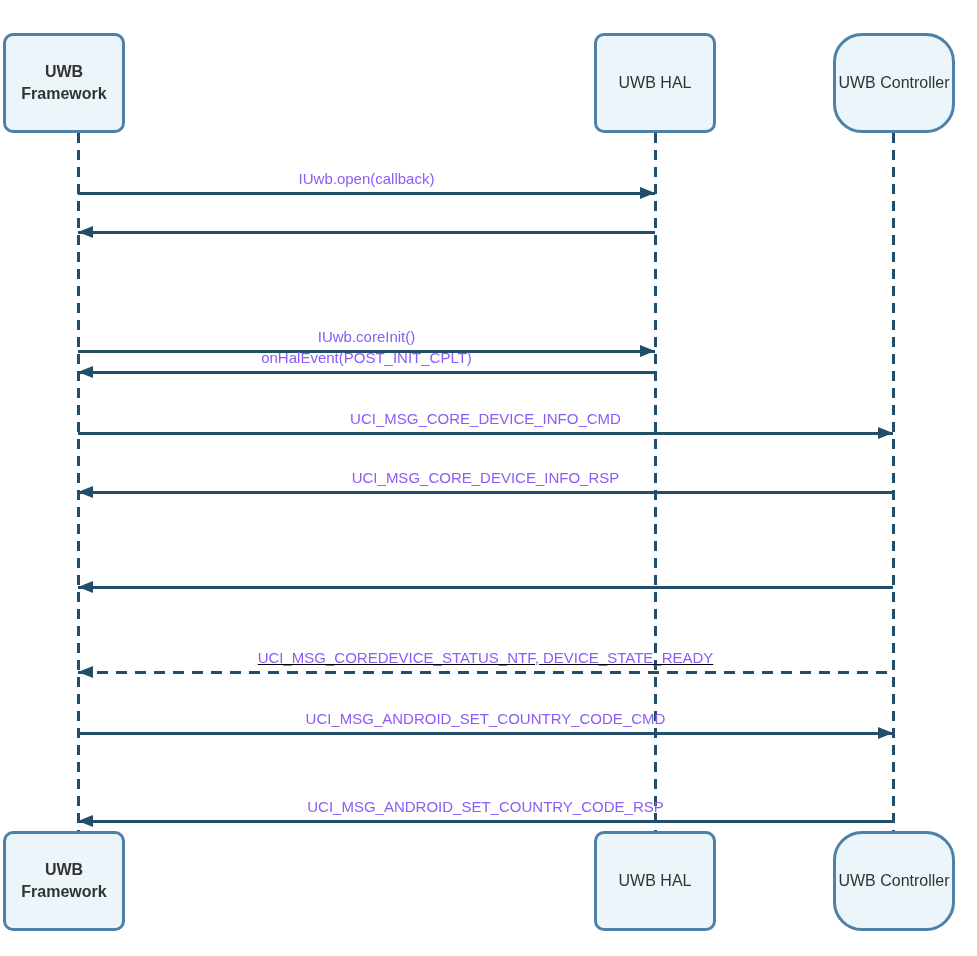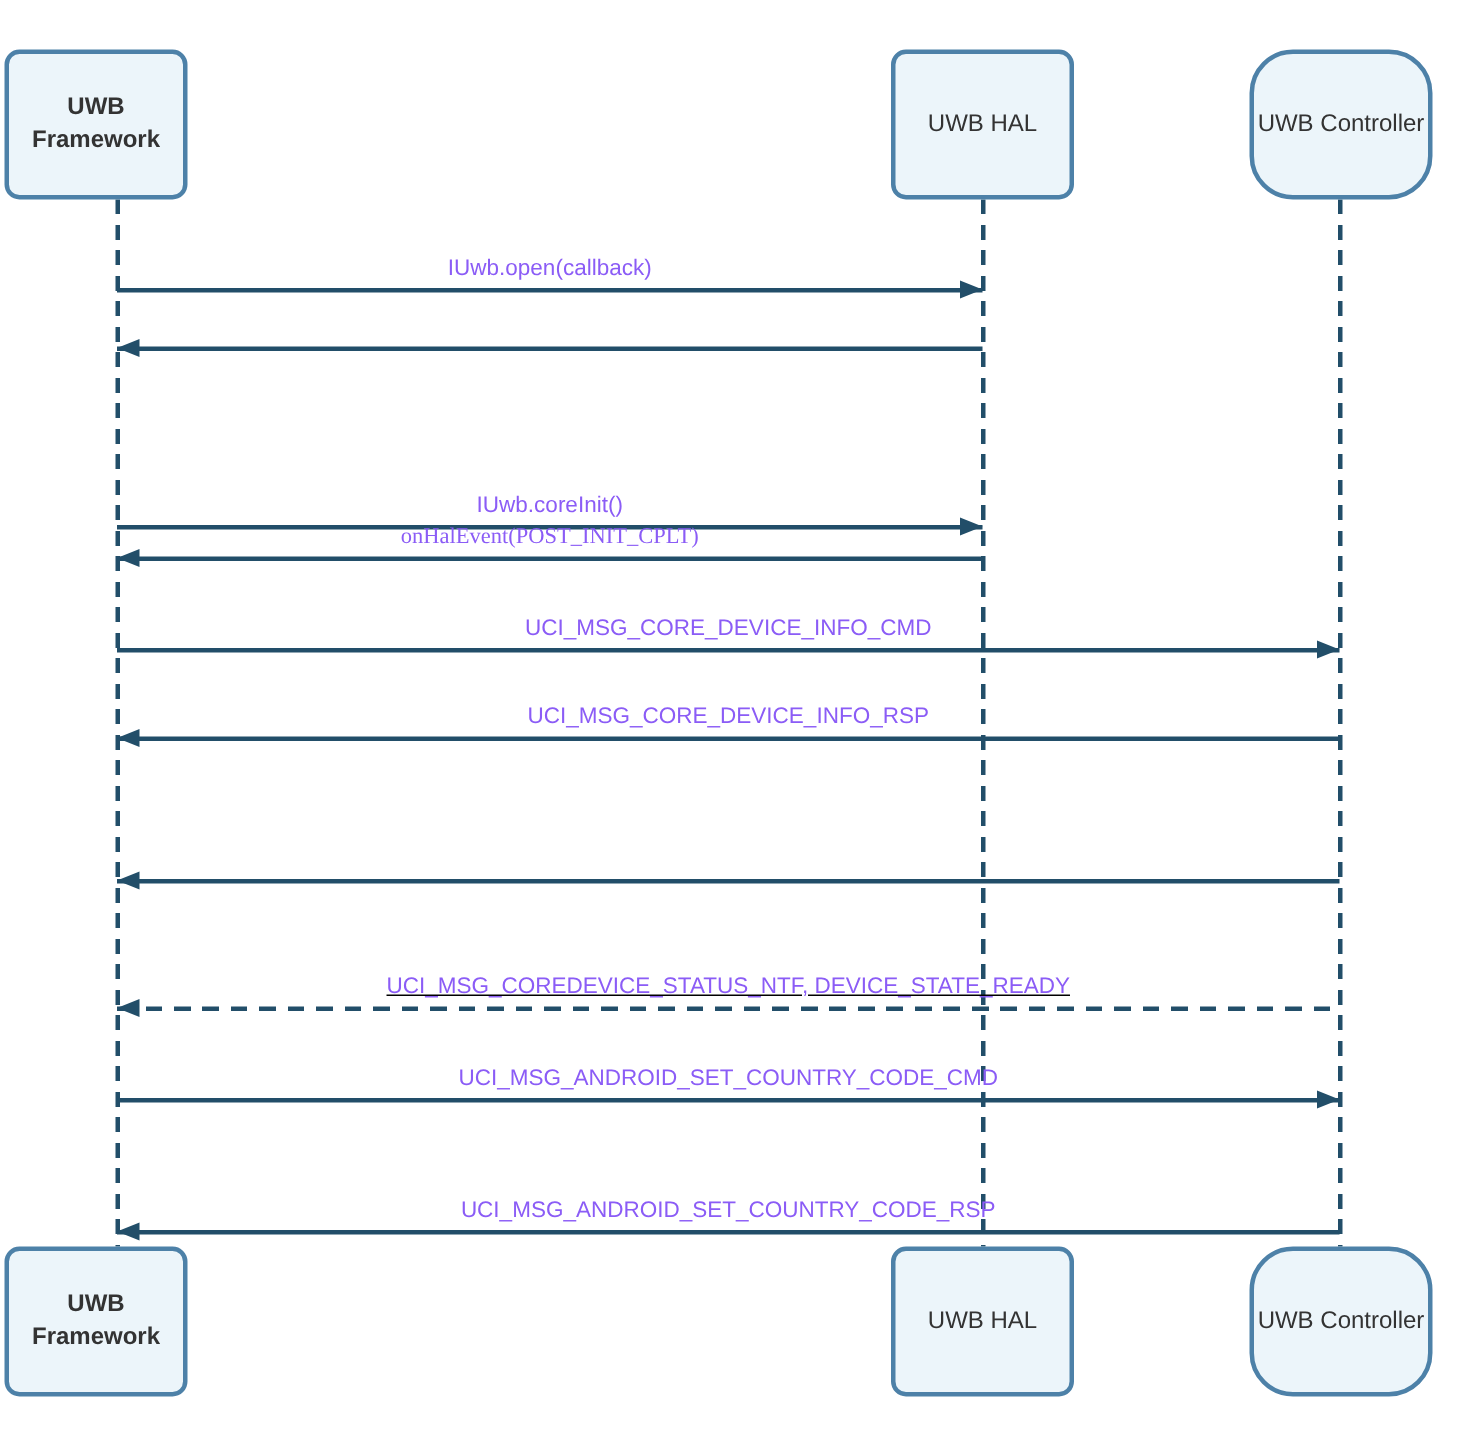--- a/index.html
+++ b/index.html
@@ -88,21 +88,21 @@
     border-top: 6px solid transparent;
     border-bottom: 6px solid transparent;
   }
   .head.right { right: 0; border-left: 15px solid #224e69; }
   .head.left  { left: 0;  border-right: 15px solid #224e69; }
 
   
   .m0  { top: 169px; }
   .m1  { top: 231px; }
   .m2  { top: 298px; margin-top: 29px; }
-  .m3  { top: 348px; font-family: Liberation Serif, serif; }
+  .m3  { top: 348px; }
   .m4  { top: 409px; }
   .m5  { top: 468px; }
   .m6  { top: 527px; }
   .m7  { top: 586px; }
   .m8  { top: 648px; text-decoration: underline; }
   .m9  { top: 709px; }
   .m10 { top: 797px; }
 </style>
 </head>
 <body>

